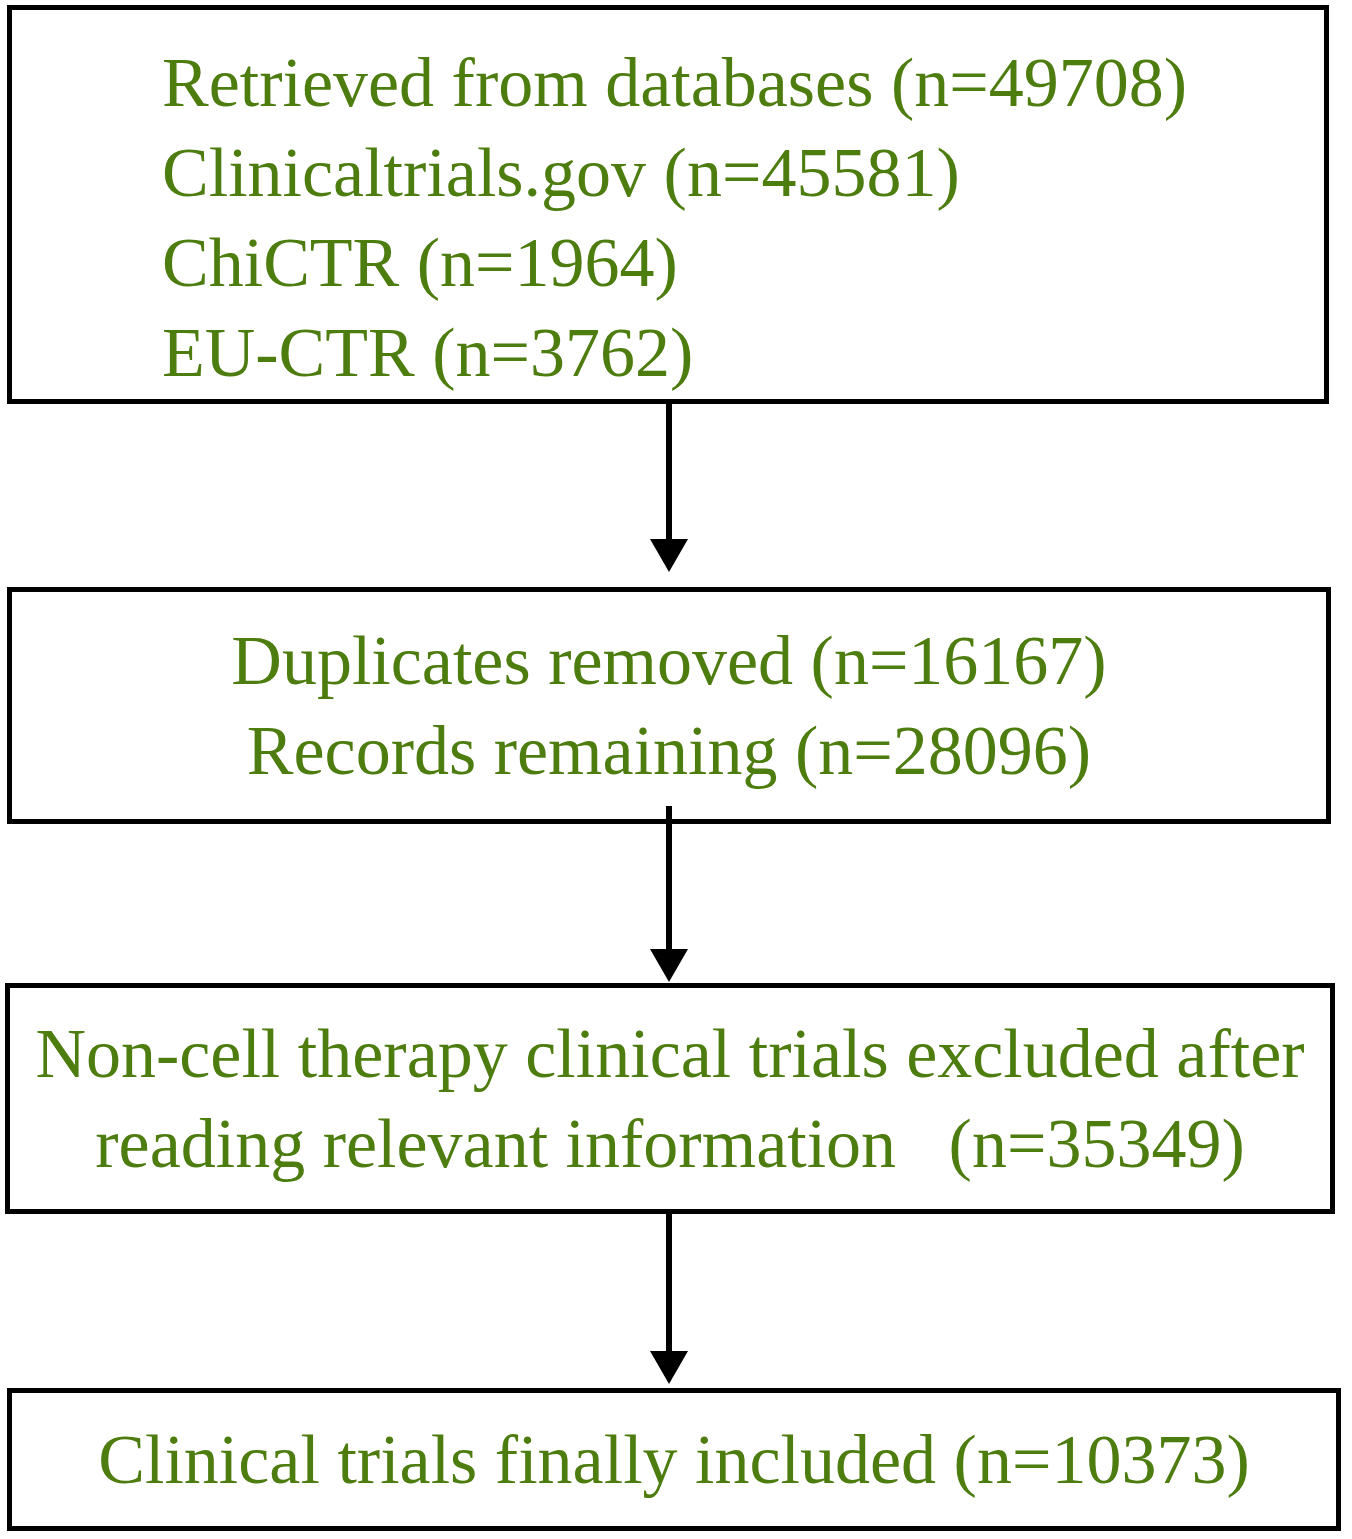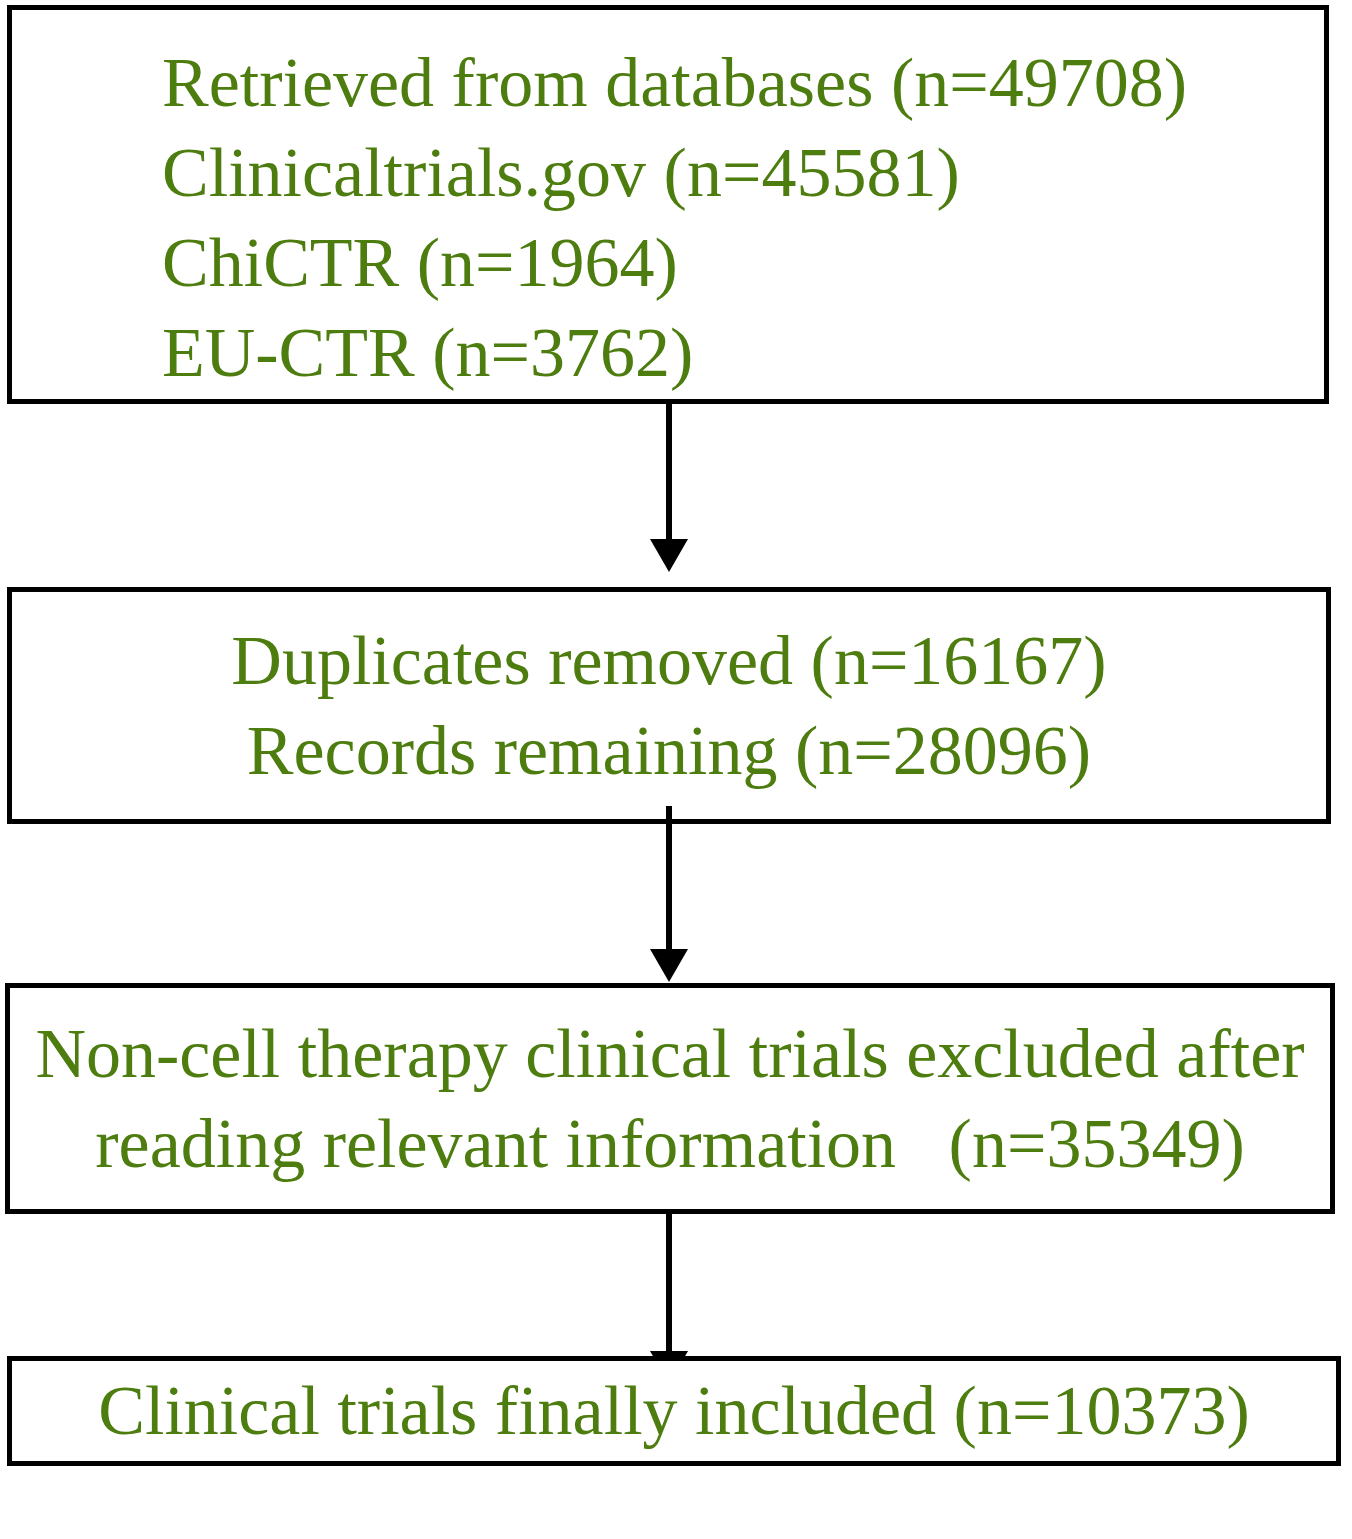--- a/index.html
+++ b/index.html
@@ -57,23 +57,23 @@
     width: 1330px;
     height: 231px;
     display: flex;
     flex-direction: column;
     justify-content: center;
     align-items: center;
     text-align: right;
   }
   #box-included {
     left: 7px;
-    top: 1356px;
+    top: 1388px;
     width: 1334px;
-    height: 110px;
+    height: 143px;
     display: flex;
     flex-direction: column;
     justify-content: center;
     align-items: center;
     text-align: center;
   }
   .arrow {
     position: absolute;
     width: 38px;
     display: flex;

